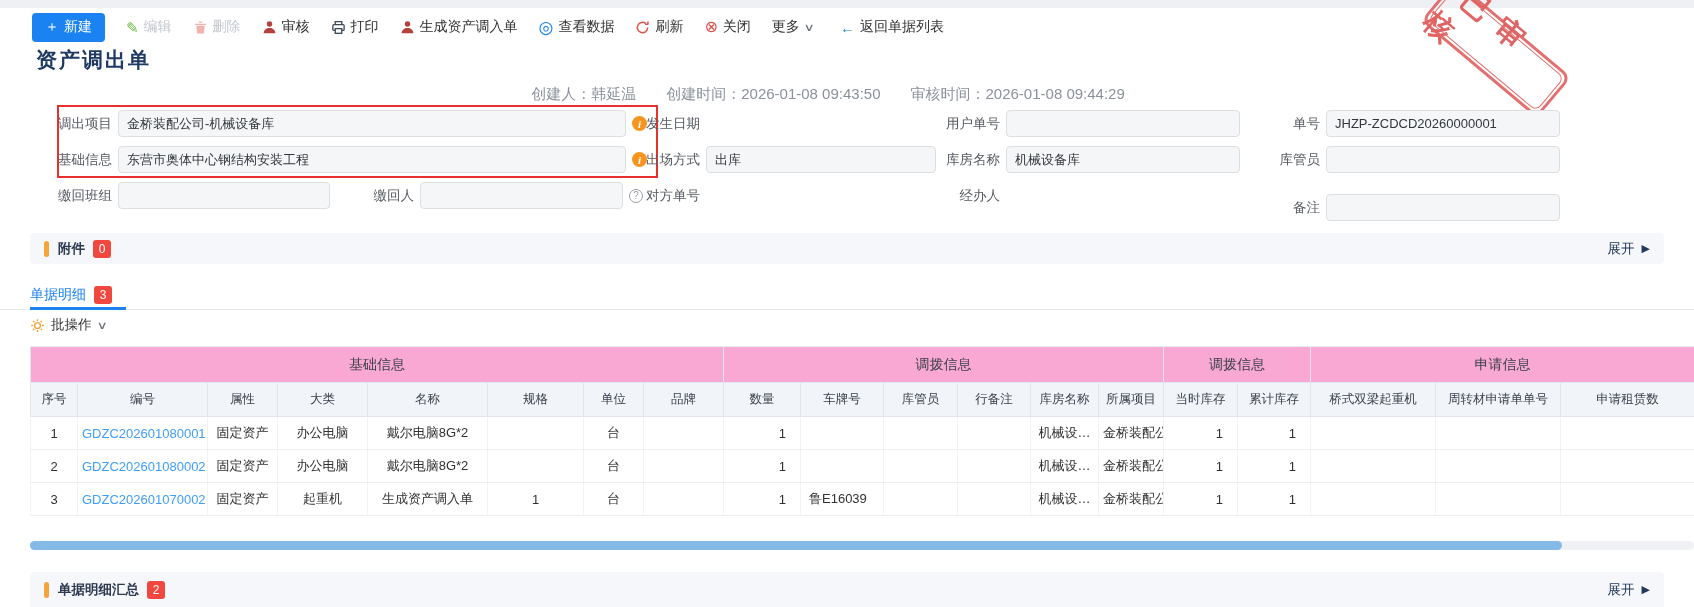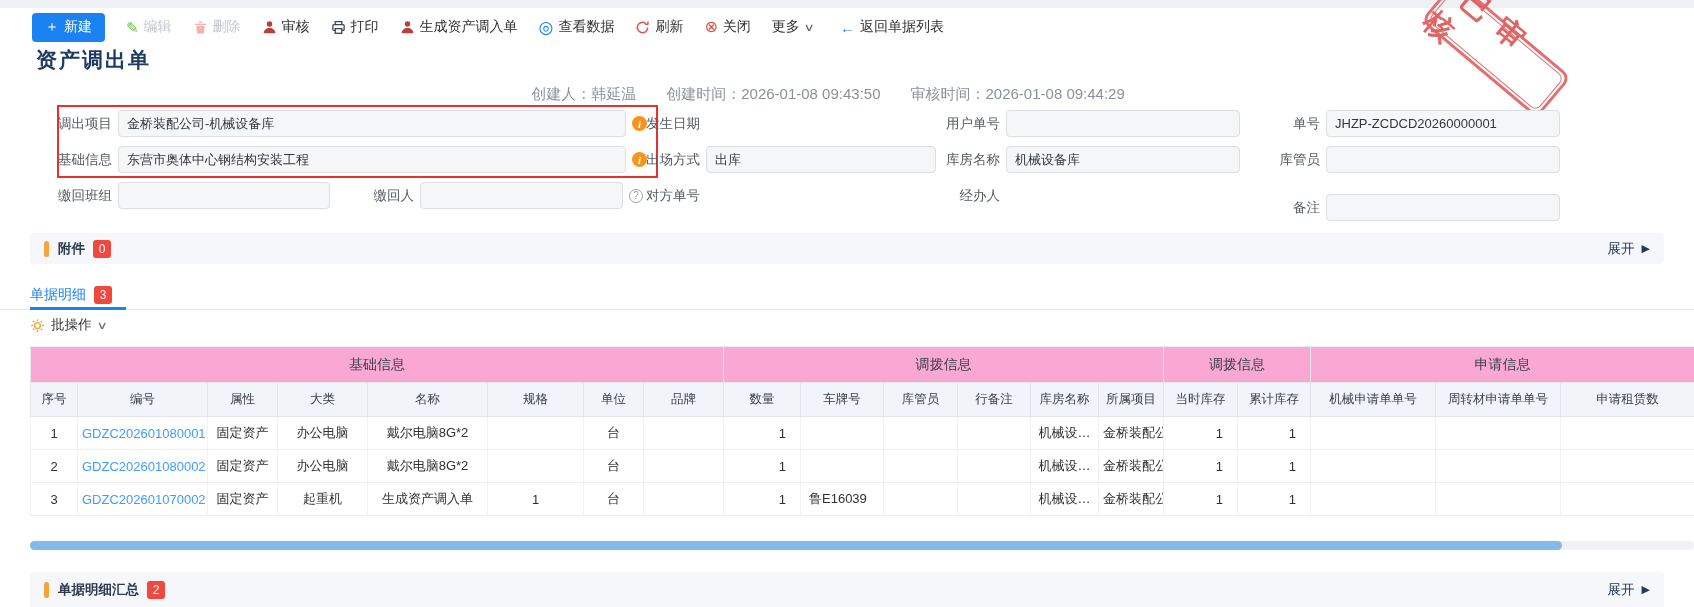--- a/index.html
+++ b/index.html
@@ -289,21 +289,21 @@
           <th>单位</th>
           <th>品牌</th>
           <th>数量</th>
           <th>车牌号</th>
           <th>库管员</th>
           <th>行备注</th>
           <th>库房名称</th>
           <th>所属项目</th>
           <th>当时库存</th>
           <th>累计库存</th>
-          <th>机械申请单单号</th>
+          <th>桥式双梁起重机</th>
           <th>周转材申请单单号</th>
           <th>申请租赁数</th>
         </tr>
       </thead>
     <tbody id="tbody">
         <tr>
           <td>1</td>
           <td><a>GDZC202601080001</a></td>
           <td>固定资产</td>
           <td>办公电脑</td>

